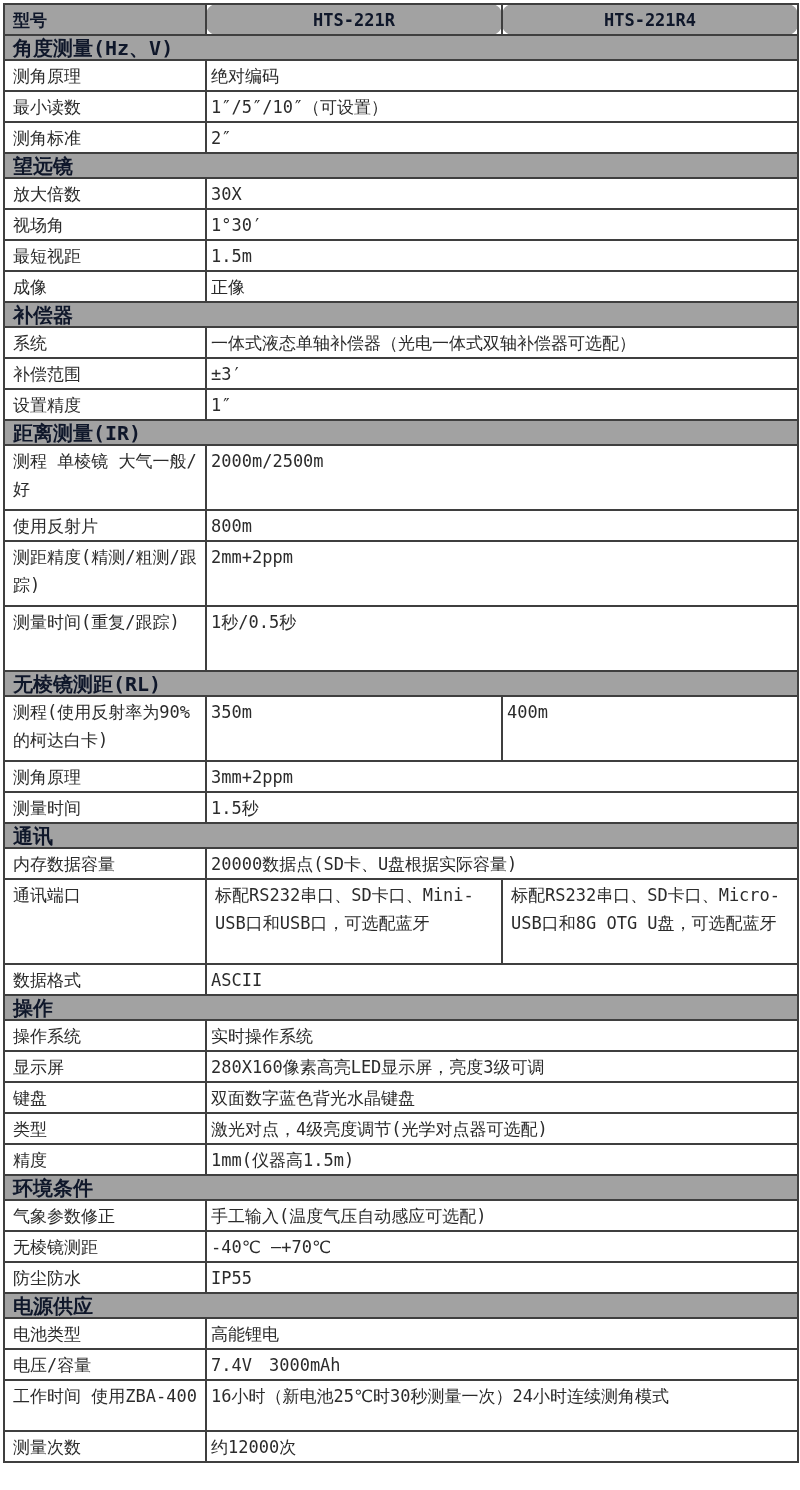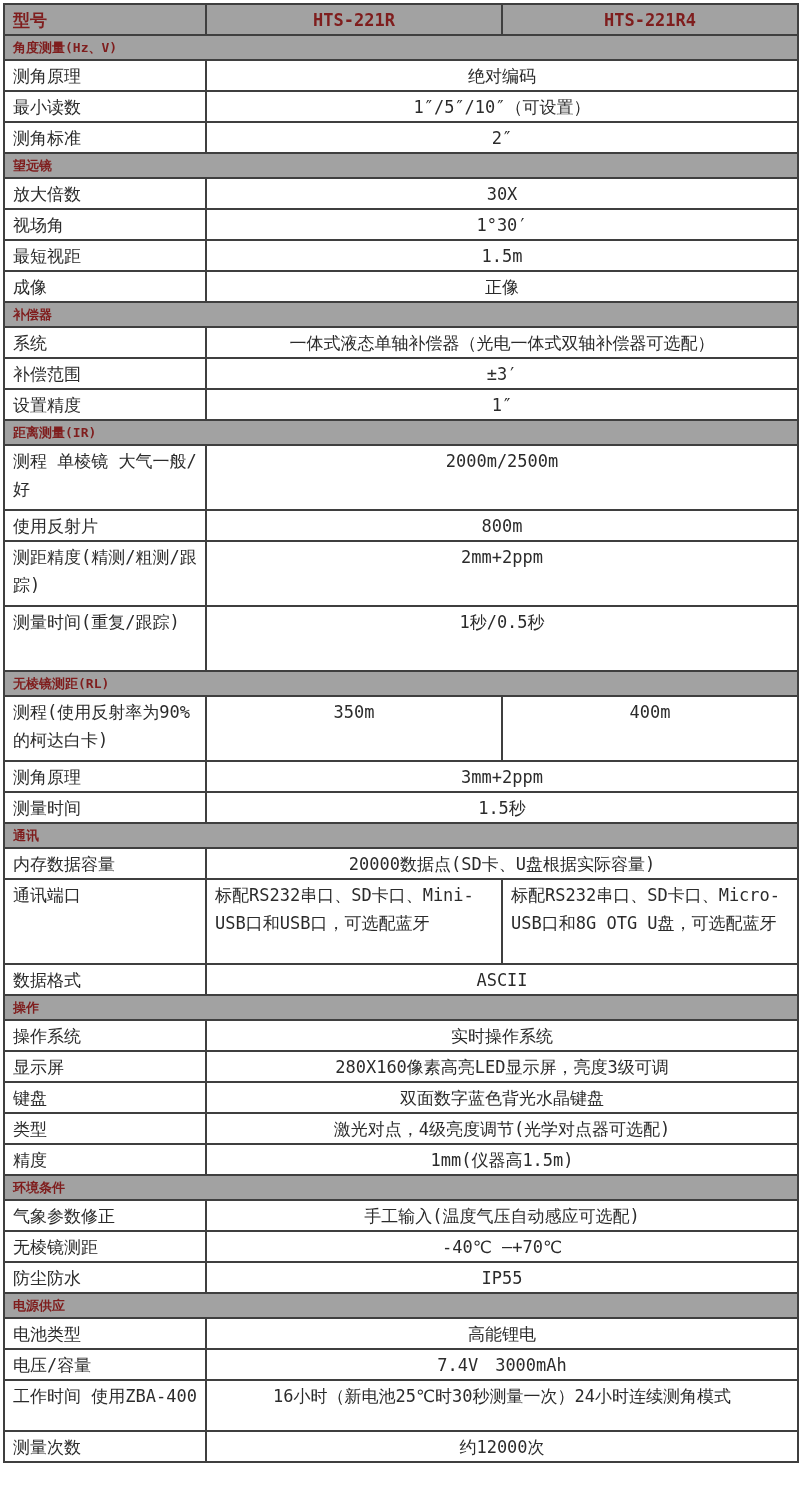--- a/index.html
+++ b/index.html
@@ -32,43 +32,43 @@
     background: #ffffff;
   }
   tr.model  { height: 28px; }
   tr.sec    { height: 23px; }
   tr.r      { height: 29px; }
   tr.r2     { height: 65px; }
   tr.r3     { height: 85px; }
   tr.r2s    { height: 51px; }
   td.mlbl, td.mval, td.sech {
     background: #a2a2a2;
-    color: #7f1d1d;
+    color: #0f172a;
     font-weight: bold;
   }
   td.mlbl {
     text-align: left;
     padding-left: 8px;
   }
   td.mval {
     text-align: center;
+    border-radius: 11px;
   }
   td.sech {
     text-align: left;
     padding-left: 8px;
-    font-size: 13px;
+    font-size: 20px;
     line-height: 22px;
   }
   td.lbl {
     text-align: left;
     padding-left: 8px;
     padding-right: 2px;
   }
   td.val {
-    text-align: center;
   }
   td.valL {
     text-align: left;
     padding-left: 8px;
   }
 </style>
 </head>
 <body>
 
 <div class="wrap">

